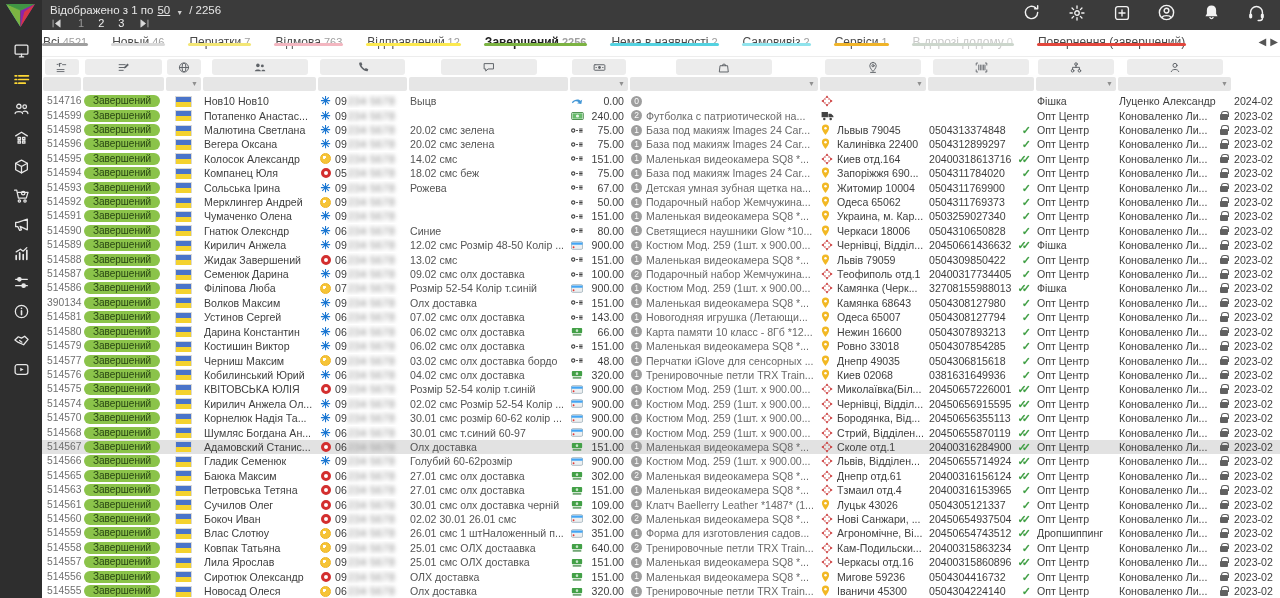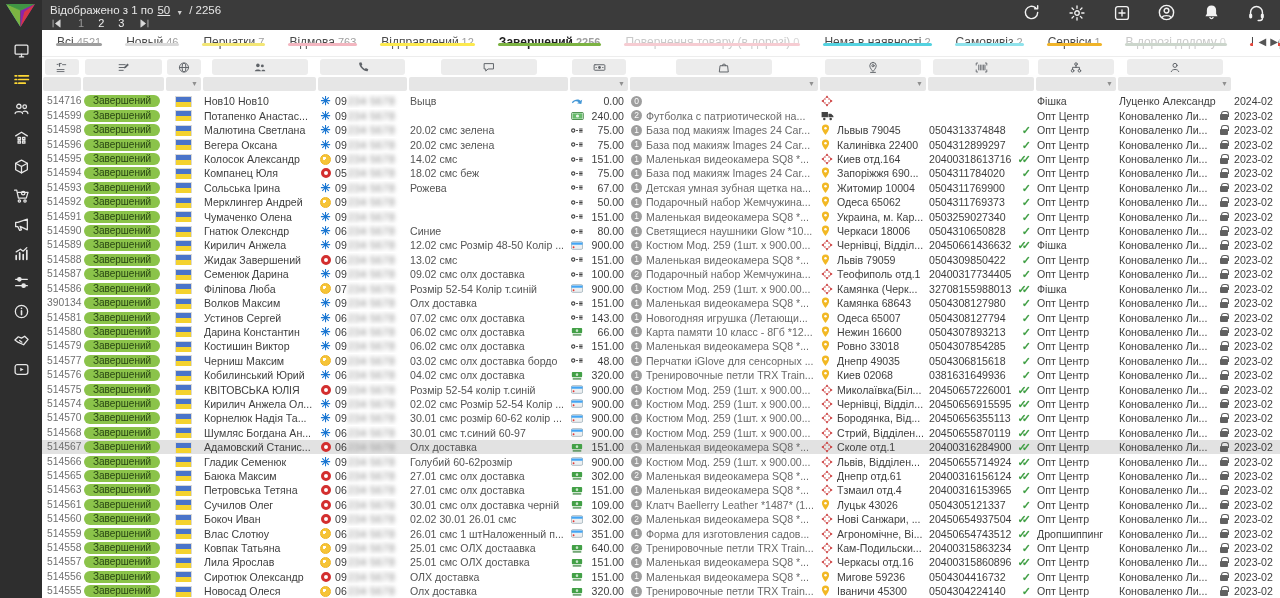--- a/index.html
+++ b/index.html
@@ -19,41 +19,41 @@
   .tbi{width:19px;height:19px;cursor:pointer;display:flex;align-items:center;justify-content:center}
   
   .sidebar{position:absolute;left:0;top:0;width:42px;height:598px;background:#2e2e2e;z-index:4}
   .logo{position:absolute;left:5px;top:2px;width:31px;height:27px}
   .side-items{position:absolute;left:0;top:42px;width:42px;display:flex;flex-direction:column;align-items:center;gap:12px}
   .sitem{width:20px;height:17px;color:#e8e8e8;cursor:pointer;display:flex;align-items:center;justify-content:center}
   .sitem.active{color:#fdd835}
   
   .content{position:absolute;left:42px;top:30px;width:1238px;height:568px;background:#fff}
   
-  .tabsbar{position:relative;height:27px;border-bottom:1px solid #ededed;display:flex;align-items:flex-start;padding-left:14px;white-space:nowrap;overflow:hidden}
+  .tabsbar{position:relative;height:27px;border-bottom:1px solid #ededed;display:flex;align-items:flex-start;white-space:nowrap;overflow:hidden}
   .tab{position:relative;margin-right:23px;padding:5px 1px 0 1px;font-size:12px;color:#4a4a4a;cursor:pointer;flex:none}
   .tab .cnt{color:#9e9e9e;font-size:11px;margin-left:3px}
   .tab.active{font-weight:bold;color:#222}
   .tab.muted{color:#c9c9c9}
   .tab.muted .cnt{color:#d6d6d6}
   .tab .ul{position:absolute;left:0;right:0;bottom:3px;height:3px;border-radius:2px}
   .tabnav{position:absolute;right:2px;top:6px;background:#fff;display:flex;gap:4px;color:#555;font-size:10px;padding-left:6px}
   .tabnav span{cursor:pointer}
   
   .hdr{display:flex;height:18px;margin-top:1px}
   .hc{flex:none;display:flex;align-items:center;justify-content:center}
   .chip{height:16px;min-width:34px;width:calc(100% - 6px);max-width:96px;background:#ececec;border-radius:3px;display:flex;align-items:center;justify-content:center;color:#5f6368;cursor:pointer}
   
   .flt{display:flex;height:16px;margin-top:1px}
   .fc{flex:none;padding:0 1px;position:relative}
   .fbox{height:14px;background:#e6e6e6;border-radius:2px;width:100%;position:relative;cursor:text}
   .fbox .vcaret{position:absolute;right:3px;top:3px;font-size:7px;color:#8f8f8f;line-height:8px}
   
   .rows{position:absolute;left:0;top:64px;right:0;bottom:0;overflow:hidden}
-  .row{display:flex;height:14.42px;align-items:flex-end;font-size:10.6px;color:#3f3f3f;cursor:pointer}
+  .row{display:flex;height:14.42px;align-items:center;font-size:10.6px;color:#3f3f3f;cursor:pointer}
   .row.selected{background:#e2e2e2}
   .c{flex:none;padding:0 2px;overflow:hidden;white-space:nowrap;height:14px;line-height:14px;display:flex;align-items:center}
   .c-id{width:40px;color:#6f6f6f;justify-content:flex-start;padding-left:5px;font-size:10.3px}
   .c-st{width:83px}
   .c-fl{width:37px;justify-content:center}
   .c-nm{width:115px}
   .c-ph{width:91px}
   .c-cm{width:161px;color:#555}
   .c-mo{width:60px}
   .c-pr{width:190px}
@@ -250,21 +250,20 @@
   </div>
 
   <div class="content">
     <div class="tabsbar">
       <div class="tab"><span>Всі</span><span class="cnt">4521</span><span class="ul" style="background:#9e9e9e"></span></div>
         <div class="tab"><span>Новый</span><span class="cnt">46</span><span class="ul" style="background:#d9d9d9"></span></div>
         <div class="tab"><span>Перчатки</span><span class="cnt">7</span><span class="ul" style="background:#f3e675"></span></div>
         <div class="tab"><span>Відмова</span><span class="cnt">763</span><span class="ul" style="background:#f3b6c0"></span></div>
         <div class="tab"><span>Відправлений</span><span class="cnt">12</span><span class="ul" style="background:#fce94f"></span></div>
         <div class="tab active"><span>Завершений</span><span class="cnt">2256</span><span class="ul" style="background:#7cb342"></span></div>
-        <div class="tab muted"><span>Повернення товару (в дорозі)</span><span class="cnt">0</span><span class="ul" style="background:#f6ccd2"></span></div>
         <div class="tab"><span>Нема в наявності</span><span class="cnt">2</span><span class="ul" style="background:#54d2e0"></span></div>
         <div class="tab"><span>Самовивіз</span><span class="cnt">2</span><span class="ul" style="background:#8fe3ec"></span></div>
         <div class="tab"><span>Сервіси</span><span class="cnt">1</span><span class="ul" style="background:#f0b429"></span></div>
         <div class="tab muted"><span>В дорозі додому</span><span class="cnt">0</span><span class="ul" style="background:#ccd6cc"></span></div>
         <div class="tab"><span>Повернення (завершений)</span><span class="ul" style="background:#e2473d"></span></div>
         <div class="tabnav">
         <span>◀</span>
         <span>▶</span>
       </div>
     </div>

